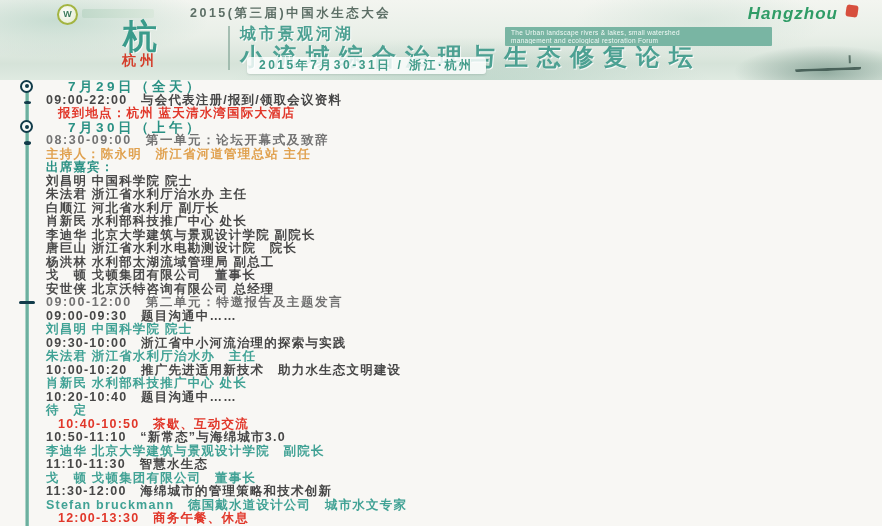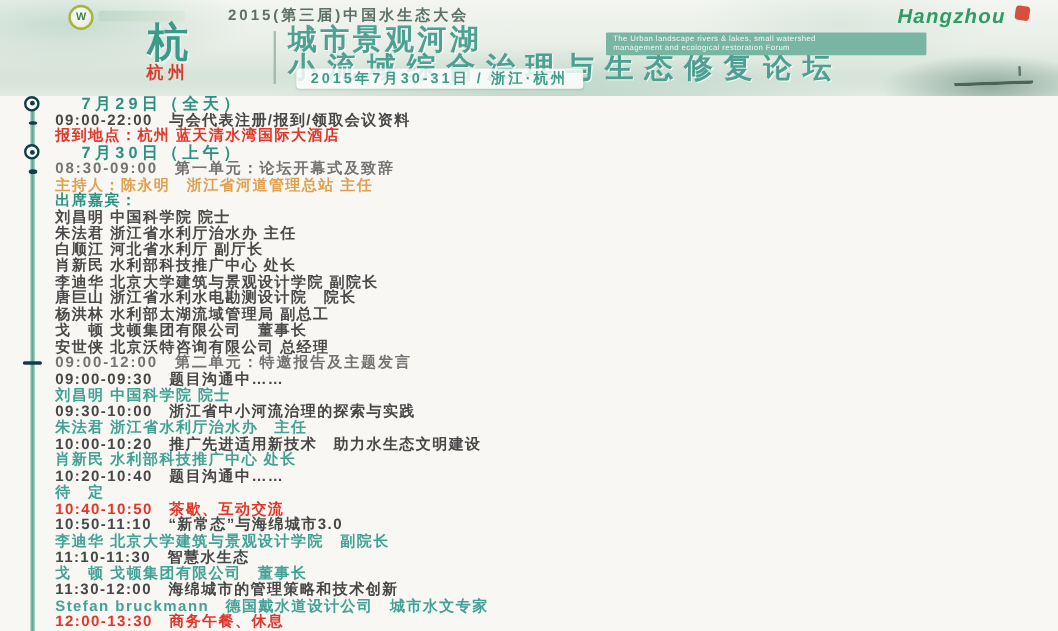--- a/index.html
+++ b/index.html
@@ -47,21 +47,21 @@
     text-shadow:1px 1px 0 rgba(255,255,255,.7);display:block;
   }
   .brand-caption{
     display:block;font-size:14px;font-weight:bold;color:var(--seal_red);letter-spacing:4px;margin-top:-2px;
   }
   .brand-divider{
     position:absolute;left:228px;top:26px;width:2px;height:44px;background:#93b2a4;opacity:.8;
   }
   .title-block{position:absolute;left:240px;top:22px;white-space:nowrap;}
   .title-line1{
-    font-size:24px;font-weight:bold;color:rgba(62,153,138,.92);letter-spacing:3px;
+    font-size:16px;font-weight:bold;color:rgba(62,153,138,.92);letter-spacing:3px;
     text-shadow:1px 1px 0 rgba(255,255,255,.8);line-height:24px;
   }
   .title-line2{
     font-size:24px;font-weight:bold;color:rgba(62,153,138,.92);letter-spacing:9px;
     text-shadow:1px 1px 0 rgba(255,255,255,.8);line-height:24px;margin-top:-1px;
   }
   .subtitle-en{
     position:absolute;left:505px;top:27px;width:255px;
     background:#79b5a3;color:#f2faf6;padding:2px 6px;border-radius:1px;
   }
@@ -87,21 +87,21 @@
   }
   .row{
     height:13.51px;line-height:13.8px;font-size:12.5px;font-weight:bold;
     padding-left:46px;letter-spacing:1.2px;white-space:nowrap;color:#454545;
   }
   .row.date{
     color:var(--teal);font-size:13.5px;letter-spacing:3.5px;padding-left:68px;font-weight:800;
   }
   .row.unit{color:#737373;letter-spacing:1.6px;}
   .row.time{color:#474747;}
-  .row.note{color:var(--red);}
+  .row.note{color:var(--red);margin-left:12px;}
   .row.host{color:var(--orange);}
   .row.guests-label{color:var(--teal);}
   .row.guest{color:#4a4a4a;}
   .row.speaker{color:var(--speaker_teal);}
   .bullet{
     position:absolute;left:20px;width:9px;height:9px;border:2.5px solid #123c4a;
     border-radius:50%;background:#f7fbf9;
   }
   .bullet::after{
     content:"";position:absolute;left:2.5px;top:2.5px;width:4px;height:4px;border-radius:50%;background:#123c4a;

